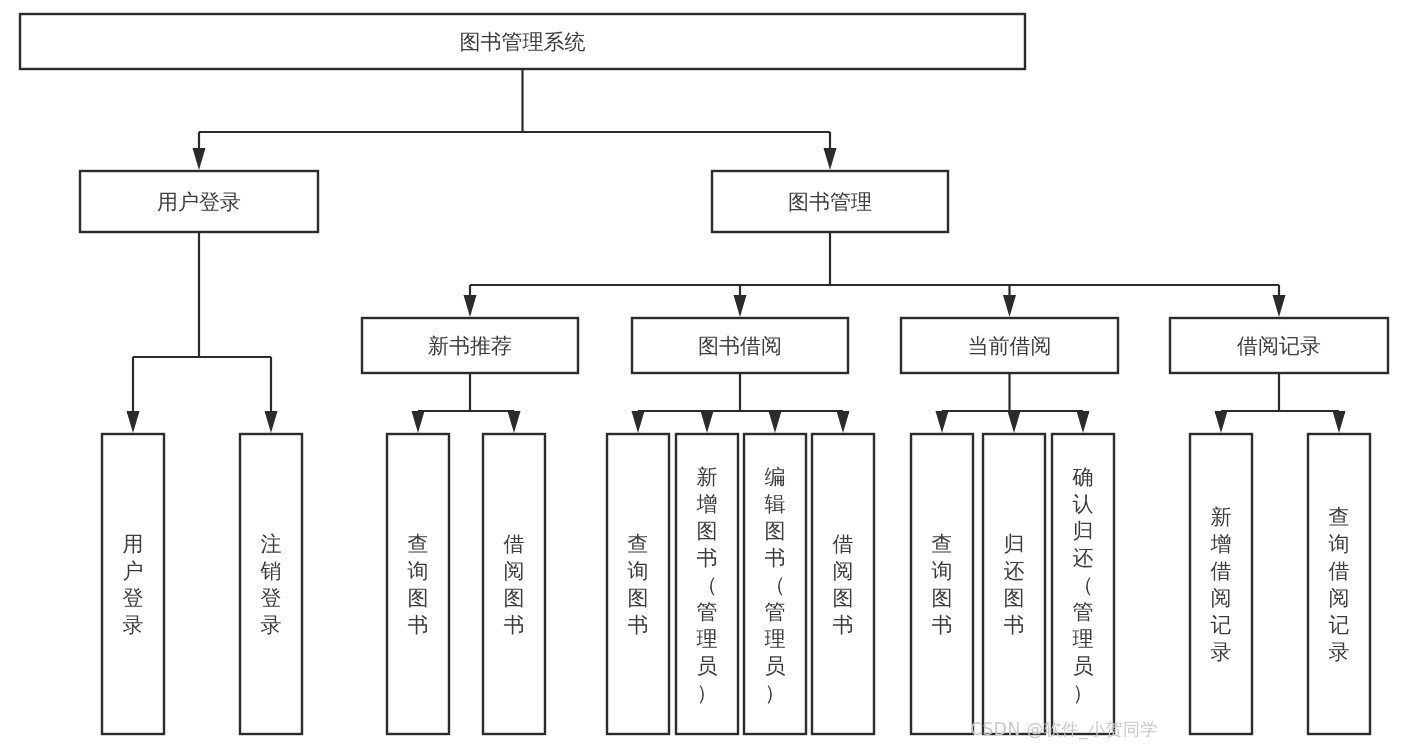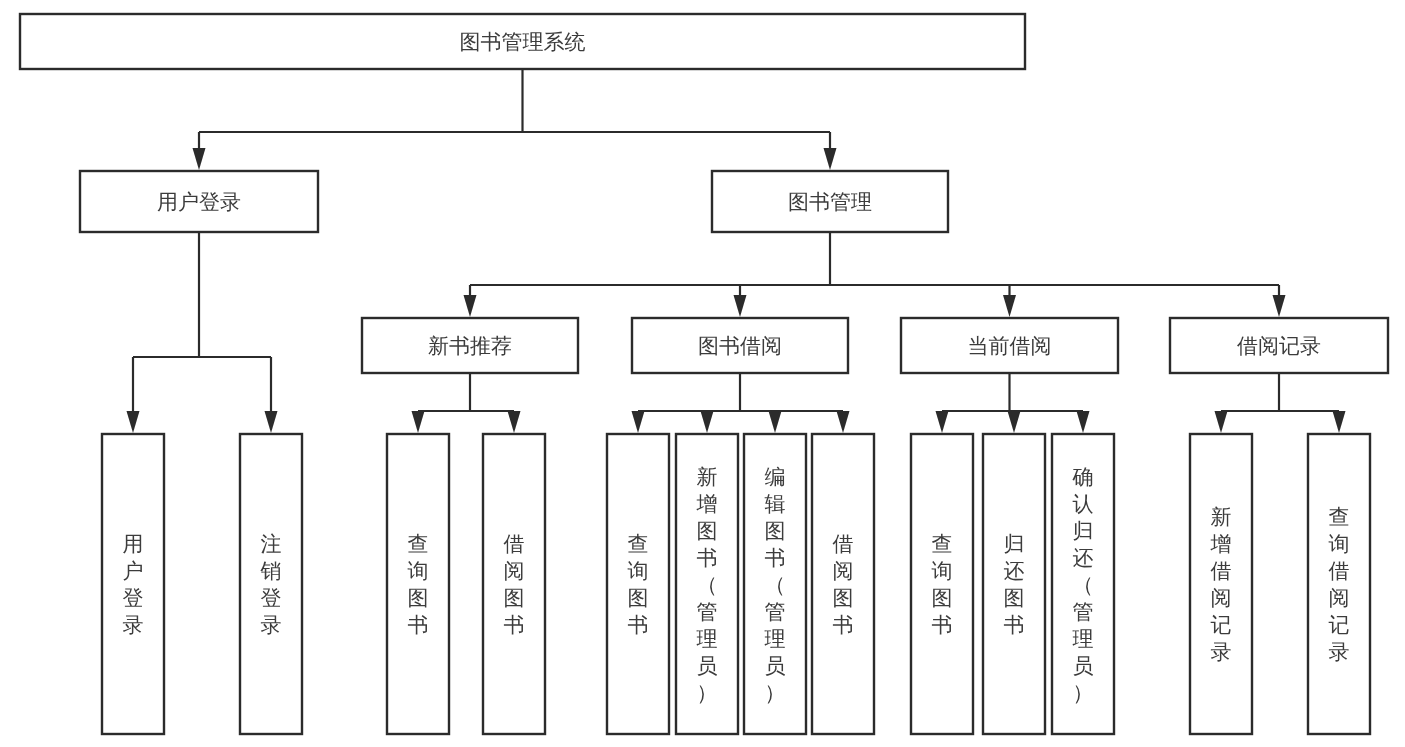--- a/index.html
+++ b/index.html
@@ -217,13 +217,14 @@
         <g>
           <rect class="node-rect" x="1190" y="434" width="62" height="300"></rect>
           <text class="node-label-vertical" x="1221" y="524.06"><tspan x="1221" dy="0">新</tspan><tspan x="1221" dy="27">增</tspan><tspan x="1221" dy="27">借</tspan><tspan x="1221" dy="27">阅</tspan><tspan x="1221" dy="27">记</tspan><tspan x="1221" dy="27">录</tspan></text>
         </g>
         <g>
           <rect class="node-rect" x="1308" y="434" width="62" height="300"></rect>
           <text class="node-label-vertical" x="1339" y="524.06"><tspan x="1339" dy="0">查</tspan><tspan x="1339" dy="27">询</tspan><tspan x="1339" dy="27">借</tspan><tspan x="1339" dy="27">阅</tspan><tspan x="1339" dy="27">记</tspan><tspan x="1339" dy="27">录</tspan></text>
         </g>
       </g>
   </svg>
+  <div class="watermark">CSDN @软件_小贺同学</div>
 </div>
 
 </body></html>

